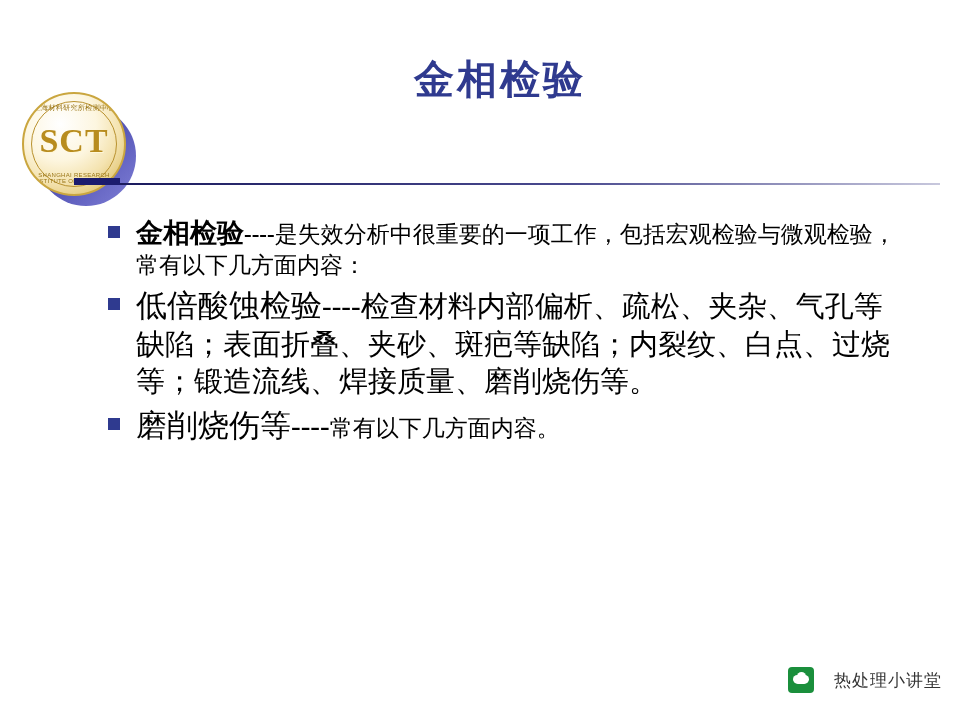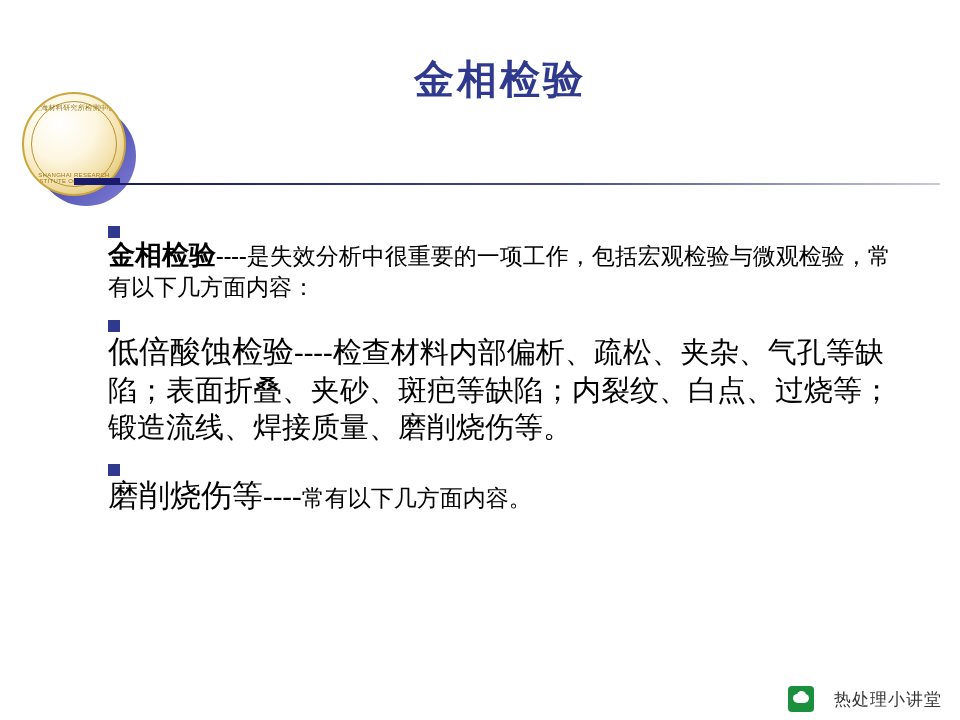--- a/index.html
+++ b/index.html
@@ -124,21 +124,20 @@
   .content {
     position: absolute;
     left: 108px;
     top: 216px;
     width: 800px;
   }
   .bullet-row {
     display: flex;
     align-items: flex-start;
     margin-bottom: 6px;
-    flex-direction: column;
   }
   .bullet-mark {
     flex: 0 0 auto;
     width: 12px;
     height: 12px;
     background: #2f3a8f;
     margin-right: 16px;
     margin-top: 12px;
   }
   .bullet-mark.sm { margin-top: 10px; }
@@ -151,21 +150,21 @@
   .size-sm { font-size: 23px; }
   .size-lg { font-size: 29px; }
   .lead-sm { font-size: 27px; }
   .lead-lg { font-size: 31px; }
   .bold { font-weight: bold; }
 
   
   .footer-wm {
     position: absolute;
     right: 18px;
-    bottom: 8px;
+    bottom: 27px;
     display: flex;
     align-items: center;
     gap: 20px;
   }
   .wm-logo {
     width: 26px;
     height: 26px;
     border-radius: 4px;
     background: #1a8f3c;
     position: relative;
@@ -198,20 +197,21 @@
   }
 </style>
 </head>
 <body>
 
 <div class="logo-wrap">
   <div class="logo-shadow"></div>
   <div class="logo-disc">
     <div class="logo-ring"></div>
     <div class="logo-top-text">上海材料研究所检测中心</div>
+    <div class="logo-letters">SCT</div>
     <div class="logo-bottom-text">SHANGHAI RESEARCH INSTITUTE OF MATERIALS</div>
   </div>
 </div>
 
 <div class="slide-title">金相检验</div>
 <div class="rule-cap"></div>
 <div class="title-rule"></div>
 
 <div class="content">
 

